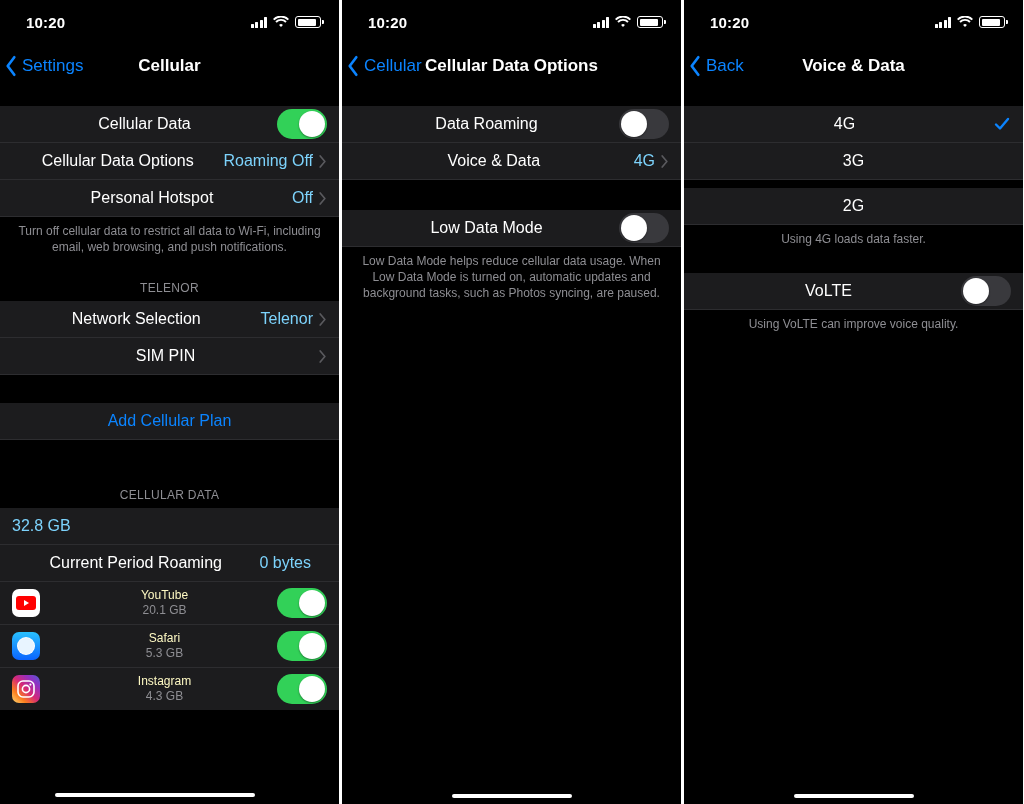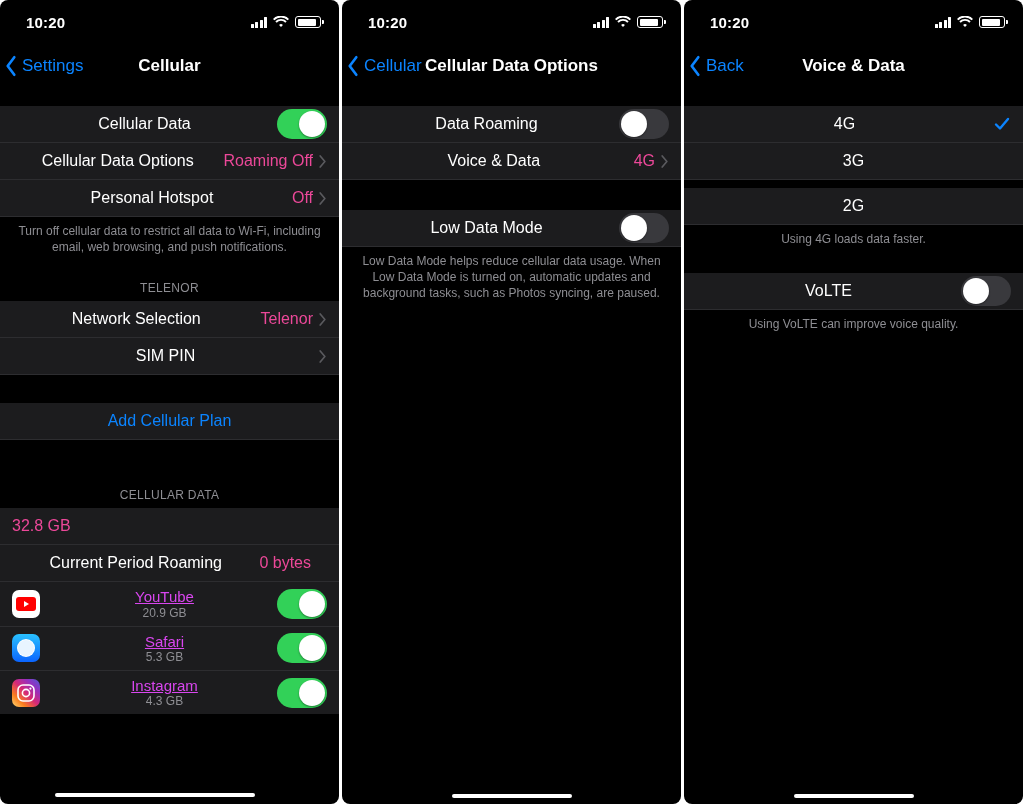--- a/index.html
+++ b/index.html
@@ -15,21 +15,21 @@
     gap: 3px;
     width: 1024px;
     height: 804px;
     background: #ffffff;
   }
   .phone {
     position: relative;
     width: 339px;
     height: 804px;
     background: #000000;
-    border-radius: 8px;
+    border-radius: 0;
     overflow: hidden;
     color: #ffffff;
   }
   
   .status-bar {
     display: flex;
     align-items: center;
     justify-content: space-between;
     height: 44px;
     padding: 0 18px 0 26px;
@@ -84,21 +84,21 @@
     min-height:37px;
     display:flex; align-items:center;
     padding: 0 12px;
     border-bottom:0.5px solid #2d2d30;
     font-size:16px;
     font-weight:400;
     cursor:pointer;
   }
   .row:last-child{border-bottom:none;}
   .row .label{ flex:1; color:#fff; }
-  .row .value{ color:#ec4899; font-size:16px; margin-right:6px;}
+  .row .value{ color:#7dd3fc; font-size:16px; margin-right:6px;}
   .row .chev { width:8px; height:13px; flex:0 0 auto; }
   .link-blue { color:#0b84ff !important; }
   .footer-note {
     font-size:12px; color:#8e8e93; line-height:1.35;
     padding:6px 12px 4px 12px;
   }
 
   
   .toggle {
     width:50px; height:30px; border-radius:15px;
@@ -116,21 +116,21 @@
   
   .chev path { stroke:#5a5a5e; }
 
   
   .app-icon {
     width:28px; height:28px; border-radius:7px; margin-right:12px;
     display:flex; align-items:center; justify-content:center;
     flex:0 0 auto;
   }
   .app-row .textcol { display:flex; flex-direction:column; flex:1; }
-  .app-row .name { color:#d946ef; font-size:15px; line-height:1.15;text-decoration:underline; }
+  .app-row .name { color:#fef9c3; font-size:12px; line-height:1.15; }
   .app-row .sub  { color:#8e8e93; font-size:12px; }
   .app-row { padding:6px 12px; }
 
   
   .check { width:18px; height:18px; }
   .check path { stroke:#0b84ff; }
 
   
   .home-ind {
     position:absolute; bottom:6px; left:50%; transform:translateX(-50%);
@@ -240,21 +240,21 @@
 
       <div class="row app-row">
         <div class="app-icon" style="background:#fff">
           <svg width="20" height="14" viewBox="0 0 20 14">
               <rect x="0" y="0" width="20" height="14" rx="3" fill="#ff0000"></rect>
               <path d="M8 4v6l5-3Z" fill="#fff"></path>
             </svg>
         </div>
         <div class="textcol">
           <span class="name">YouTube</span>
-          <span class="sub">20.9 GB</span>
+          <span class="sub">20.1 GB</span>
         </div>
         <div class="toggle on">
             <div class="knob"></div>
           </div>
       </div>
 
       <div class="row app-row">
         <div class="app-icon" style="background:linear-gradient(#29c1ff,#0a64ff)">
           <svg width="22" height="22" viewBox="0 0 22 22">
               <circle cx="11" cy="11" r="9" fill="#fff"></circle>

